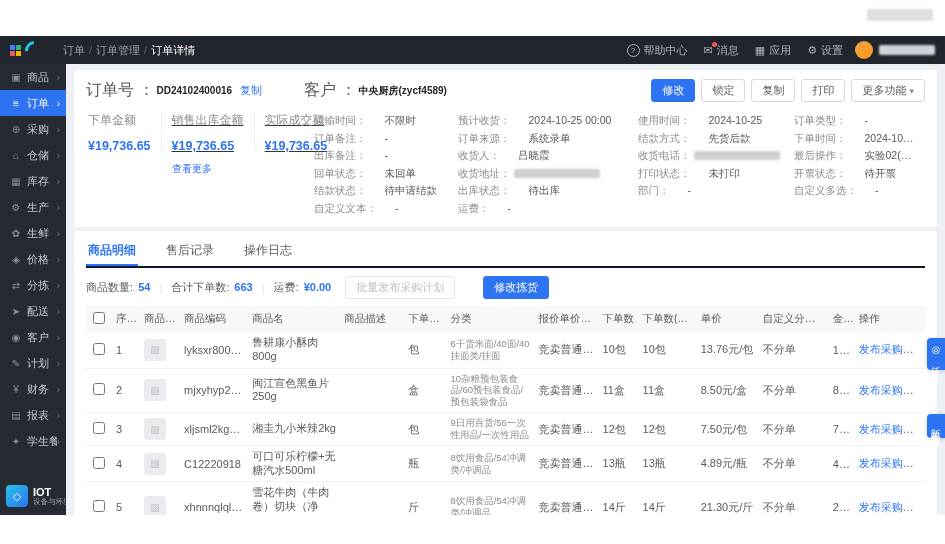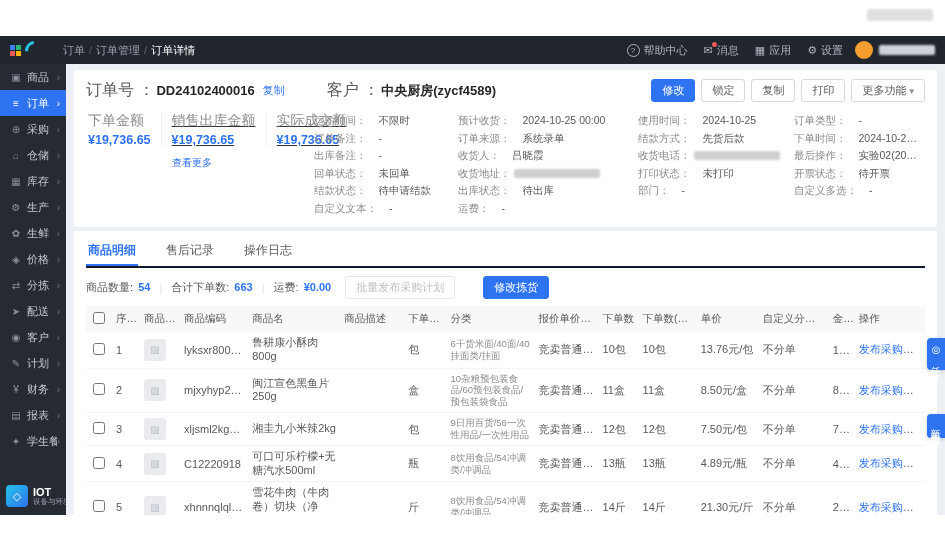--- a/index.html
+++ b/index.html
@@ -40,45 +40,45 @@
   .iot-txt b{color:#fff;font-size:11px;font-style:normal;}
   .iot-txt i{color:#9aa0ab;font-size:7.5px;font-style:normal;white-space:nowrap;}
 
   
   .main{position:absolute;left:66px;top:64px;width:879px;height:451px;background:#edf0f4;overflow:hidden;}
   .card{background:#fff;border-radius:2px;}
   .order-card{margin:6px 8px 0;padding:9px 12px 10px;box-sizing:border-box;}
   .oc-head{display:flex;align-items:center;}
   .oc-label{font-size:16px;color:#595959;}
   .oc-label.cust{margin-left:42px;}
-  .oc-title{font-size:13px;font-weight:bold;color:#262626;margin-left:2px;}
+  .oc-title{font-size:10px;font-weight:bold;color:#262626;margin-left:2px;}
   .copy-link{color:#2e74f2;font-size:11px;margin-left:8px;cursor:pointer;text-decoration:none;}
   .oc-btns{margin-left:auto;display:flex;gap:6px;}
   .btn{font-size:11px;padding:3px 10px;border:1px solid #d9d9d9;border-radius:3px;background:#fff;color:#595959;cursor:pointer;white-space:nowrap;font-family:inherit;}
   .btn.primary{background:#2e74f2;border-color:#2e74f2;color:#fff;margin-left:28px;}
   .btn.disabled{color:#bfbfbf;border-color:#e7e7e7;cursor:not-allowed;margin-left:14px;}
   .btn.more .caret{margin-left:3px;font-size:9px;color:#8c8c8c;}
   .oc-body{display:flex;margin-top:10px;}
   .metrics-wrap{width:212px;flex:0 0 auto;}
   .metrics{display:flex;}
   .metric{padding:0 10px;}
   .metric:first-child{padding-left:2px;}
   .metric + .metric{border-left:1px solid #f0f0f0;text-decoration:underline;}
-  .m-label{font-size:14px;color:#8c8c8c;margin-bottom:3px;white-space:nowrap;}
+  .m-label{font-size:12px;color:#8c8c8c;margin-bottom:10px;white-space:nowrap;}
   .m-value{font-size:12.5px;font-weight:bold;color:#2e74f2;white-space:nowrap;}
   .view-more{display:block;text-align:center;color:#2e74f2;font-size:10px;margin-top:9px;cursor:pointer;text-decoration:none;}
   .details{flex:1;display:flex;margin-left:16px;min-width:0;}
   .dcol{min-width:0;padding-right:8px;}
   .dcol:nth-child(1){flex:0 0 136px;}
   .dcol:nth-child(2){flex:0 0 172px;}
   .dcol:nth-child(3){flex:0 0 148px;}
   .dcol:nth-child(4){flex:1;}
   .drow{display:flex;align-items:center;font-size:10.5px;line-height:17.5px;white-space:nowrap;overflow:hidden;}
   .dlabel{color:#8c8c8c;flex:0 0 auto;}
-  .dval{color:#595959;margin-left:12px;overflow:hidden;text-overflow:ellipsis;text-align:right;}
+  .dval{color:#595959;margin-left:18px;overflow:hidden;text-overflow:ellipsis;text-align:right;}
   .blur-val{display:inline-block;width:86px;height:9px;background:#cfcfcf;border-radius:2px;filter:blur(1.2px);margin-left:3px;}
 
   
   .table-card{margin:4px 8px 0;height:331px;padding:0 12px;box-sizing:border-box;overflow:hidden;}
   .tabs{display:flex;gap:26px;border-bottom:2px solid #0f172a;padding-top:5px;}
   .tab{font-size:12px;color:#595959;padding:6px 2px 5px;cursor:pointer;border-bottom:2px solid transparent;}
   .tab.active{color:#2e74f2;font-weight:bold;border-bottom-color:#2e74f2;}
   .stats-row{display:flex;align-items:center;padding:8px 0 7px;font-size:11px;color:#595959;}
   .stats-items{display:inline-flex;align-items:center;}
   .stat b{color:#2e74f2;margin-left:2px;}

